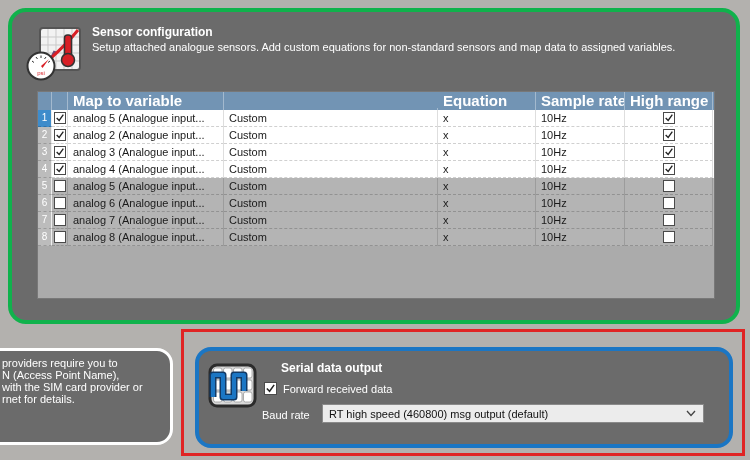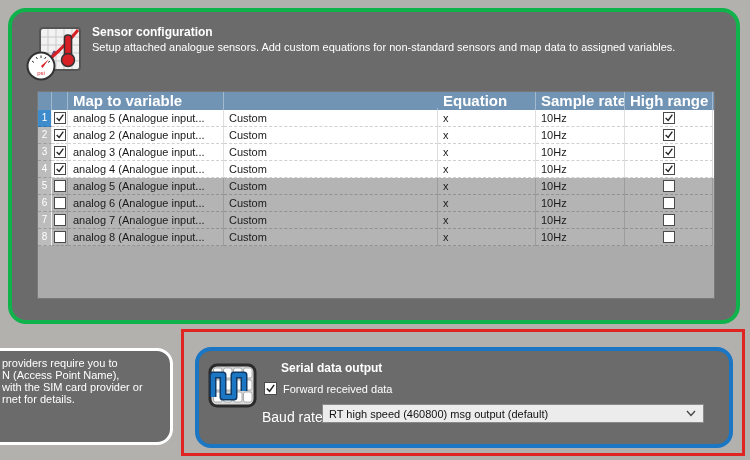--- a/index.html
+++ b/index.html
@@ -48,21 +48,21 @@
   
   .serial-panel { position:absolute; left:195px; top:347px; width:538px; height:101px;
     background:#6b6b6b; border:4px solid #1b76c4; border-radius:16px; z-index:2; }
   .serial-icon { position:absolute; left:9px; top:9px; width:49px; height:50px; }
   .serial-title { position:absolute; left:82px; top:10px; color:#fff; font-size:12px; font-weight:bold; white-space:nowrap; }
   .fwd-row { position:absolute; left:65px; top:31px; display:flex; align-items:center; }
   .cb13 { width:13px; height:13px; background:#fff; border:1px solid #4a4a4a; display:flex;
     align-items:center; justify-content:center; flex:none; }
   .cb13 svg { width:11px; height:11px; }
   .fwd-label { color:#fff; font-size:11px; margin-left:6px; white-space:nowrap; }
-  .baud-label { position:absolute; left:63px; top:58px; color:#fff; font-size:14px; white-space:nowrap;text-align:center; }
+  .baud-label { position:absolute; left:63px; top:58px; color:#fff; font-size:11px; white-space:nowrap;text-align:center; }
   .dropdown { position:absolute; left:123px; top:53px; width:382px; height:19px;
     background:#ececec; border:1px solid #8a8a8a; display:flex; align-items:center;
     justify-content:space-between; padding:0 7px 0 6px; cursor:default; }
   .dropdown span { font-size:11px; color:#111; white-space:nowrap; overflow:hidden; }
   .chev { width:10px; height:7px; flex:none; }
 </style>
 </head>
 <body>
 
 <div class="screen">

